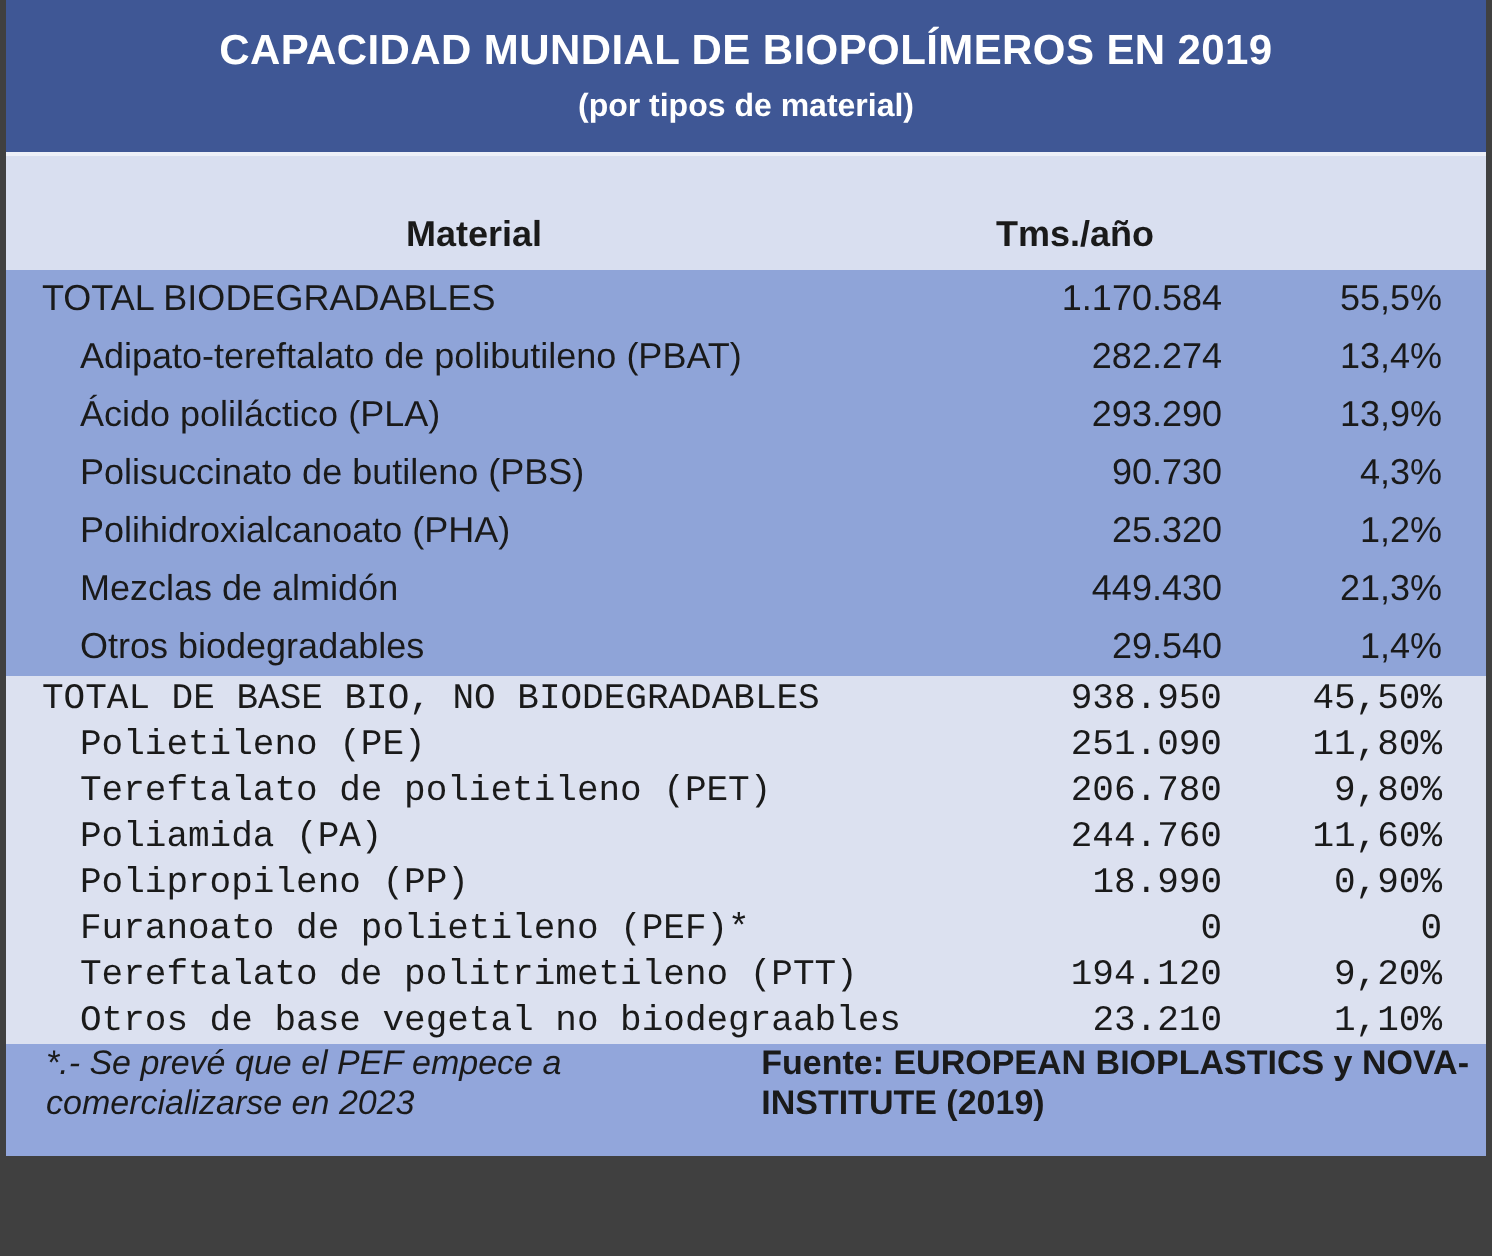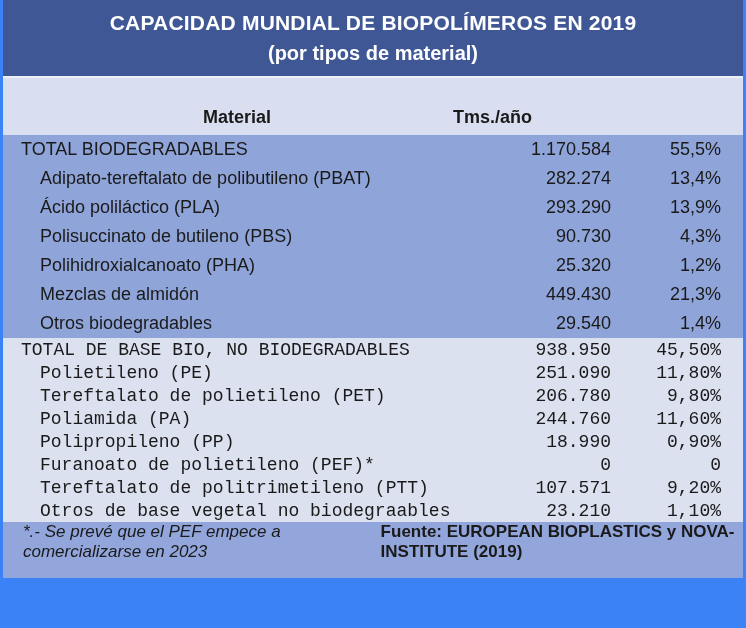--- a/index.html
+++ b/index.html
@@ -5,54 +5,54 @@
   * { margin: 0; padding: 0; box-sizing: border-box; }
   html, body { width: 746px; }
   body {
     font-family: "Liberation Sans", sans-serif;
     color: #1a1a1a;
     background: #ffffff;
   }
   .frame {
     width: 746px;
     height: 628px;
-    background: #3b82f6;           
+    background: #404040;           
     padding: 0 3px 6px 3px;
     display: flex;
     flex-direction: column;
   }
   .titlebar {
     height: 76px;
     background: #3F5795;
     color: #ffffff;
     font-weight: bold;
     text-align: center;
     display: flex;
     flex-direction: column;
     justify-content: center;
     gap: 7px;
     flex: 0 0 auto;
   }
   .title-line1 { font-size: 21px; letter-spacing: 0.2px; }
-  .title-line2 { font-size: 20px; text-align: center; }
+  .title-line2 { font-size: 16px; text-align: center; }
 
   .header-row {
     height: 59px;
     background: #D9DFF0;
     border-top: 2px solid #EDF0F8;
     display: grid;
     grid-template-columns: 1fr 158px 110px;
     align-items: end;
     padding: 0 22px 7px 18px;
     font-weight: bold;
     font-size: 18px;
     flex: 0 0 auto;
   }
   .header-material { text-align: center; }
-  .header-tons { padding-right: 34px; }
+  .header-tons { text-align: right; padding-right: 34px; }
   .header-share { text-align: right; line-height: 1.35; }
   .header-share .top { padding-right: 14px; display: block; }
 
   .section { display: flex; flex-direction: column; flex: 0 0 auto; }
   .section-1 { height: 203px; background: #8FA4D8; }
   .section-2 { height: 184px; background: #DCE1F0; font-family: Liberation Mono, monospace; }
 
   .row {
     flex: 1;
     display: grid;
@@ -158,21 +158,21 @@
       <div class="num">18.990</div>
       <div class="num">0,90%</div>
     </div>
     <div class="row indent">
       <div class="material">Furanoato de polietileno (PEF)*</div>
       <div class="num">0</div>
       <div class="num">0</div>
     </div>
     <div class="row indent">
       <div class="material">Tereftalato de politrimetileno (PTT)</div>
-      <div class="num">107.571</div>
+      <div class="num">194.120</div>
       <div class="num">9,20%</div>
     </div>
     <div class="row indent">
       <div class="material">Otros de base vegetal no biodegraables</div>
       <div class="num">23.210</div>
       <div class="num">1,10%</div>
     </div>
   </div>
 
   <div class="footer">

